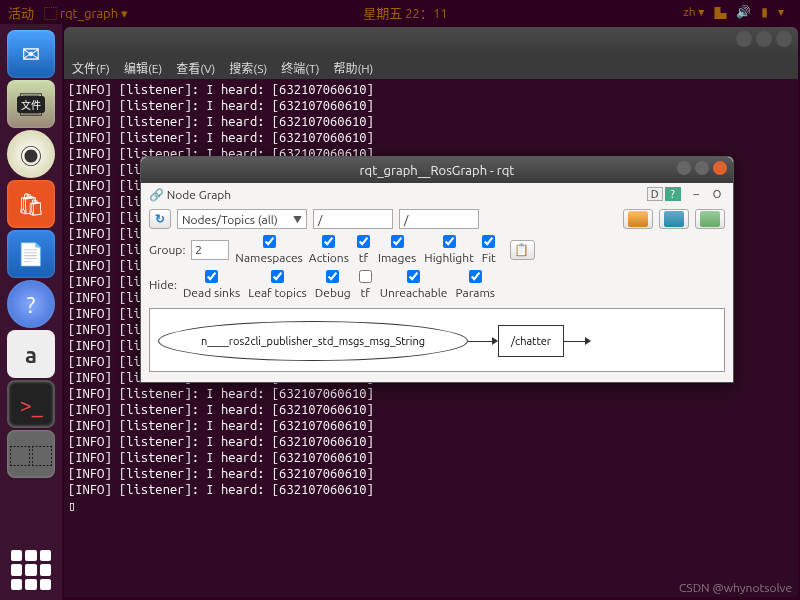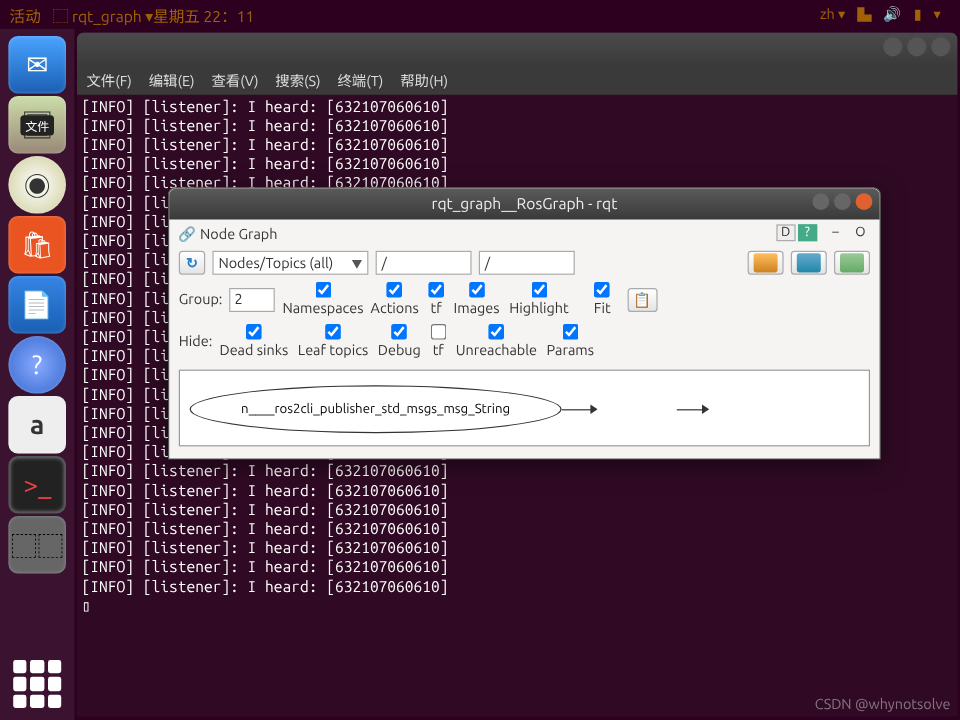--- a/index.html
+++ b/index.html
@@ -1,21 +1,21 @@
 <!DOCTYPE html>
 <html><head>
 <meta charset="utf-8">
 <style>
   * { box-sizing: border-box; margin: 0; padding: 0; font-family: "Ubuntu", "Noto Sans CJK SC", sans-serif; }
   body { width: 800px; height: 600px; overflow: hidden; background: #2c001e; position: relative; }
 
   
   .topbar { position: absolute; top: 0; left: 0; right: 0; height: 24px; background: #2c001e; color: #a16207; display: flex; align-items: center; font-size: 13px; }
   .topbar .left { display: flex; gap: 10px; padding-left: 8px; }
-  .topbar .center { flex: 1; }
+  .topbar .center { flex: 1; text-align: center; }
   .topbar .right { display: flex; gap: 10px; padding-right: 16px; align-items: center; }
   .topbar .right span { font-size: 12px; }
   .topbar .item { cursor: pointer; }
 
   
   .dock { position: absolute; left: 0; top: 24px; bottom: 0; width: 62px; background: rgba(70,30,60,0.6); display: flex; flex-direction: column; align-items: center; padding-top: 6px; gap: 2px; }
   .dock-icon { width: 48px; height: 48px; border-radius: 8px; display: flex; align-items: center; justify-content: center; font-size: 22px; cursor: pointer; background: linear-gradient(#666,#333); box-shadow: inset 0 0 3px rgba(255,255,255,0.3); }
   .dock-icon.tb { background: linear-gradient(#4aa3ff,#1a5fb4); color:#fff; }
   .dock-icon.files { background: linear-gradient(#cda,#987); color:#333; position: relative; }
   .dock-icon.files .badge { position:absolute; background:#222; color:#fff; font-size:10px; padding:1px 4px; border-radius:3px; }
@@ -199,21 +199,21 @@
       </label>
     <span id="row1-cbs"><label class="cb" style="margin-right: 8px;">
           <input type="checkbox" checked="" style="">
           <span>Actions</span>
         </label><label class="cb" style="margin-right: 8px;">
           <input type="checkbox" checked="" style="">
           <span>tf</span>
         </label><label class="cb" style="margin-right: 8px;">
           <input type="checkbox" checked="" style="">
           <span>Images</span>
-        </label><label class="cb" style="margin-right: 21px;">
+        </label><label class="cb" style="margin-right: 8px;">
           <input type="checkbox" checked="" style="">
           <span>Highlight</span>
         </label><label class="cb" style="margin-right: 8px;">
           <input type="checkbox" checked="" style="">
           <span>Fit</span>
         </label></span>
     <div class="btn">📋</div>
   </div>
   <div class="rqt-row">
     <span>Hide:</span>
@@ -234,18 +234,19 @@
           <span>Unreachable</span>
         </label><label class="cb" style="margin-right: 8px;">
           <input type="checkbox" checked="" style="">
           <span>Params</span>
         </label></span>
   </div>
   <div class="rqt-graph">
     <div class="node-ellipse ne1">n____ros2cli_publisher_std_msgs_msg_String</div>
     <div class="arrow ar1"></div>
       <div class="arrowhead ah1"></div>
+    <div class="node-rect">/chatter</div>
     <div class="arrow ar2"></div>
       <div class="arrowhead ah2"></div>
   </div>
 </div>
 
 <div class="watermark">CSDN @whynotsolve</div>
 
 </body></html>

